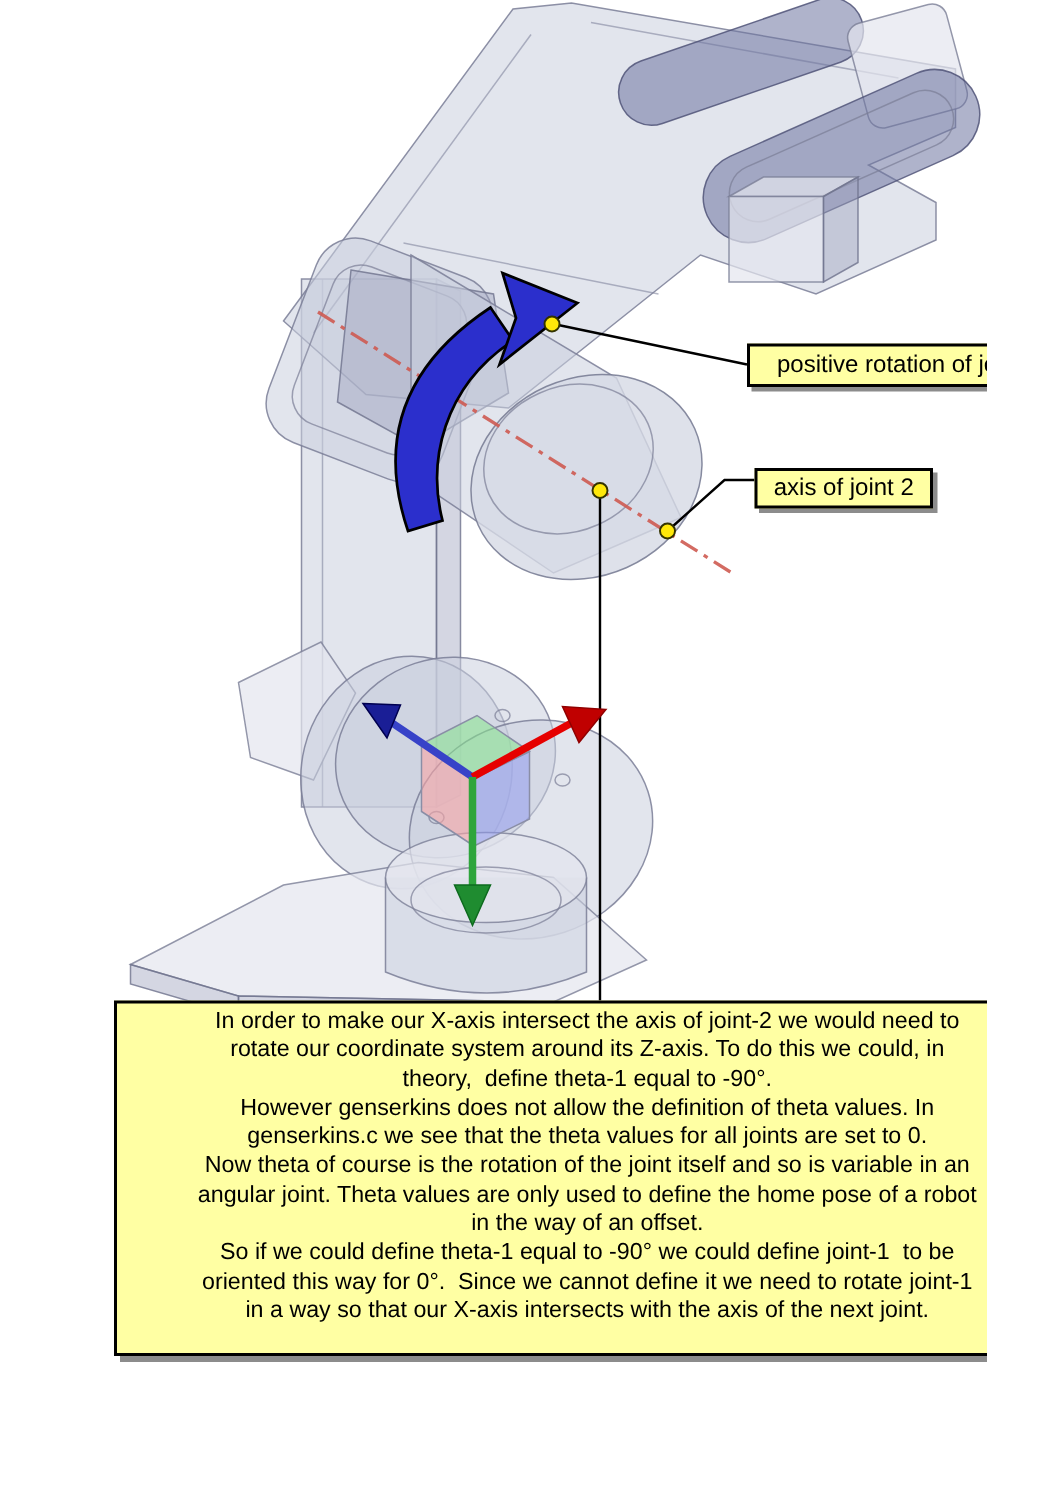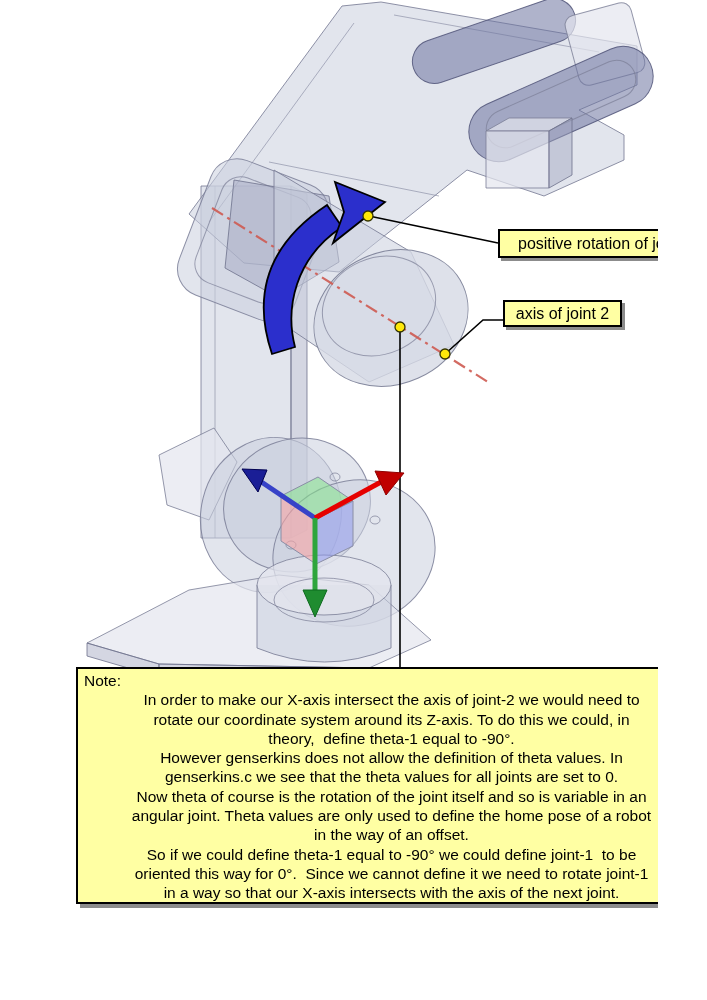--- a/index.html
+++ b/index.html
@@ -134,26 +134,25 @@
       <circle class="dot" cx="329" cy="216" r="5" fill="#FFE80A"></circle>
       <circle class="dot" cx="361" cy="327" r="5" fill="#FFE80A"></circle>
       <circle class="dot" cx="406" cy="354" r="5" fill="#FFE80A"></circle>
     </g>
   </svg>
 
   <div class="label-box" style="left:459px; top:229px; width:217px; height:29px;">
     <span>positive rotation of joint 2</span>
   </div>
 
-  <div class="label-box" style="left:464px; top:300px; width:119px; height:27px;">
+  <div class="label-box" style="left:464px; top:312px; width:119px; height:27px;">
     <span>axis of joint 2</span>
   </div>
 
   <div class="note-box">
-    <div class="note-title">Note:</div>
     <div class="note-text">In order to make our X-axis intersect the axis of joint-2 we would need to
 rotate our coordinate system around its Z-axis. To do this we could, in
 theory,  define theta-1 equal to -90°.
 However genserkins does not allow the definition of theta values. In
 genserkins.c we see that the theta values for all joints are set to 0.
 Now theta of course is the rotation of the joint itself and so is variable in an
 angular joint. Theta values are only used to define the home pose of a robot
 in the way of an offset.
 So if we could define theta-1 equal to -90° we could define joint-1  to be
 oriented this way for 0°.  Since we cannot define it we need to rotate joint-1

